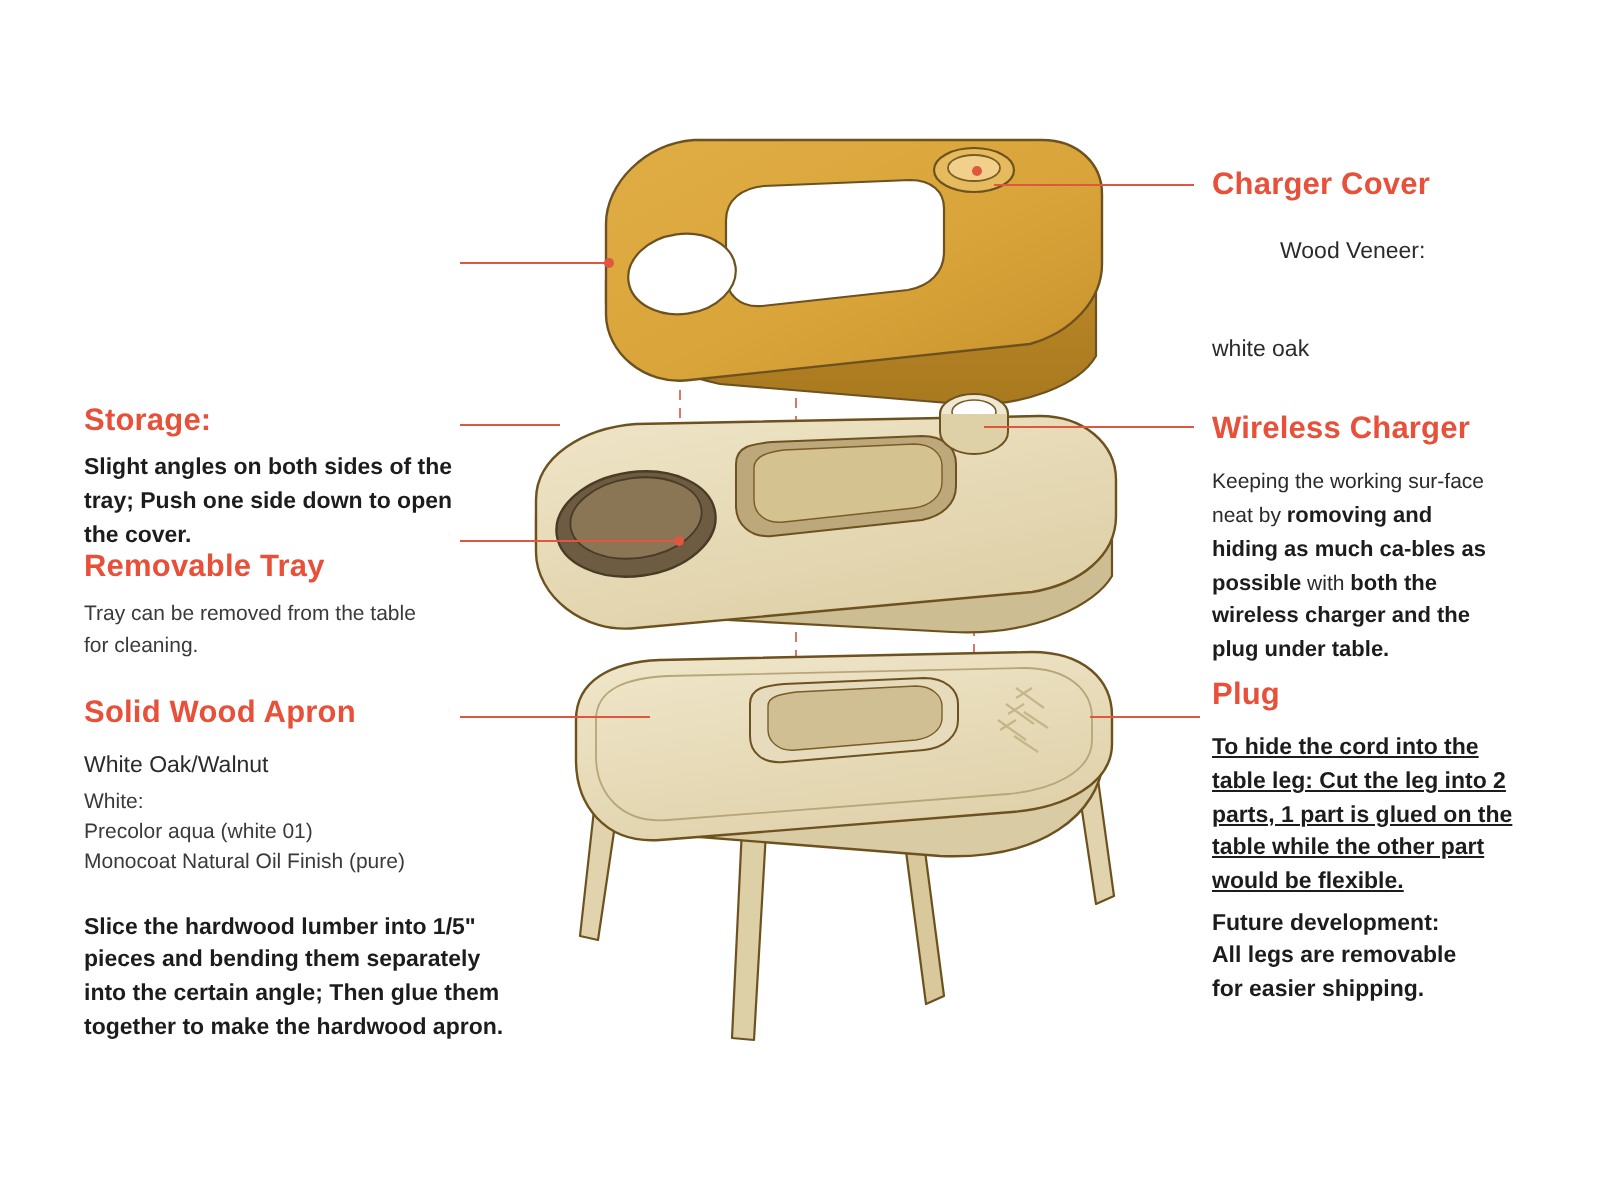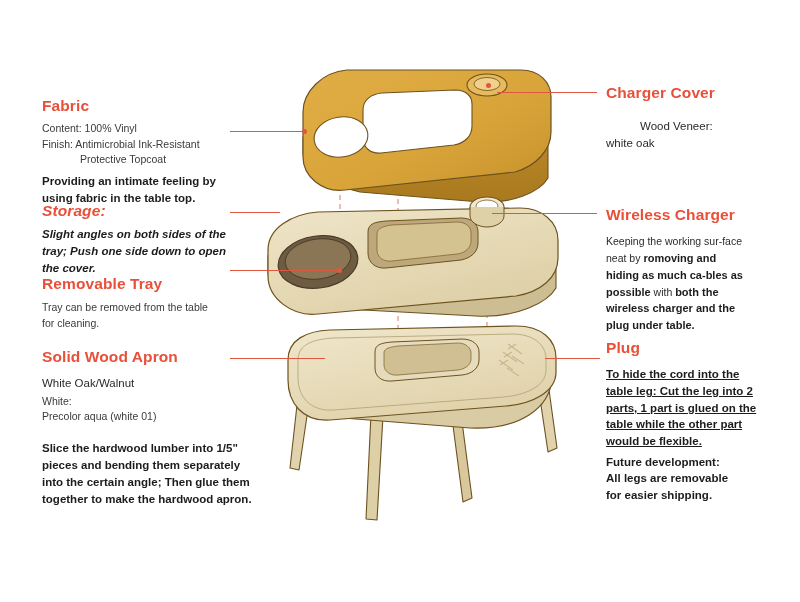--- a/index.html
+++ b/index.html
@@ -36,20 +36,21 @@
   .body-md {
     color: #1c1c1c;
     font-size: 11.5px;
     font-weight: bold;
     line-height: 1.45;
   }
   .body-reg {
     color: #2b2b2b;
     font-size: 11.5px;
     line-height: 1.45;
+    margin-top: 32px;
   }
   .block {
     position: absolute;
   }
   .left-block { text-align: left; }
 
   
   .leader {
     position: absolute;
     background: #e0573f;
@@ -187,44 +188,38 @@
 
   <div class="leader" style="left:230px; top:358px; width:95px;"></div>
 
   <div class="leader" style="left:497px; top:92px; width:100px;"></div>
   <div class="leader-dot" style="left:486px; top:83px;"></div>
 
   <div class="leader" style="left:492px; top:213px; width:105px;"></div>
 
   <div class="leader" style="left:545px; top:358px; width:55px;"></div>
 
-  <div class="block left-block" style="left:42px; top:96px; width:195px;">
-    <div class="heading">Fabric</div>
-    <div class="body-sm" style="margin-top:6px;">Content: 100% Vinyl</div>
-    <div class="body-sm">Finish: Antimicrobial Ink-Resistant</div>
-    <div class="body-sm" style="white-space:pre;">             Protective Topcoat</div>
-    <div class="body-md" style="margin-top:6px; width:190px;">Providing an intimate feeling by using fabric in the table top.</div>
-  </div>
-
-  <div class="block left-block" style="left:42px; top:201px; width:200px;font-style:italic;">
+
+  <div class="block left-block" style="left:42px; top:201px; width:200px;">
     <div class="heading">Storage:</div>
     <div class="body-md" style="margin-top:6px; width:196px;">Slight angles on both sides of the tray; Push one side down to open the cover.</div>
   </div>
 
   <div class="block left-block" style="left:42px; top:274px; width:200px;">
     <div class="heading">Removable Tray</div>
     <div class="body-sm" style="margin-top:7px;">Tray can be removed from the table</div>
     <div class="body-sm">for cleaning.</div>
   </div>
 
   <div class="block left-block" style="left:42px; top:347px; width:215px;">
     <div class="heading">Solid Wood Apron</div>
     <div class="body-reg" style="margin-top:9px;">White Oak/Walnut</div>
     <div class="body-sm" style="margin-top:2px;">White:</div>
     <div class="body-sm">Precolor aqua (white 01)</div>
+    <div class="body-sm">Monocoat Natural Oil Finish (pure)</div>
     <div class="body-md" style="margin-top:16px; width:212px;">Slice the hardwood lumber into 1/5" pieces and bending them separately into the certain angle; Then glue them together to make the hardwood apron.</div>
   </div>
 
   <div class="block left-block" style="left:606px; top:83px; width:160px;">
     <div class="heading">Charger Cover</div>
     <div class="body-reg" style="margin-top:16px;margin-left:34px;">Wood Veneer:</div>
     <div class="body-reg">white oak</div>
   </div>
 
   <div class="block left-block" style="left:606px; top:205px; width:150px;">

